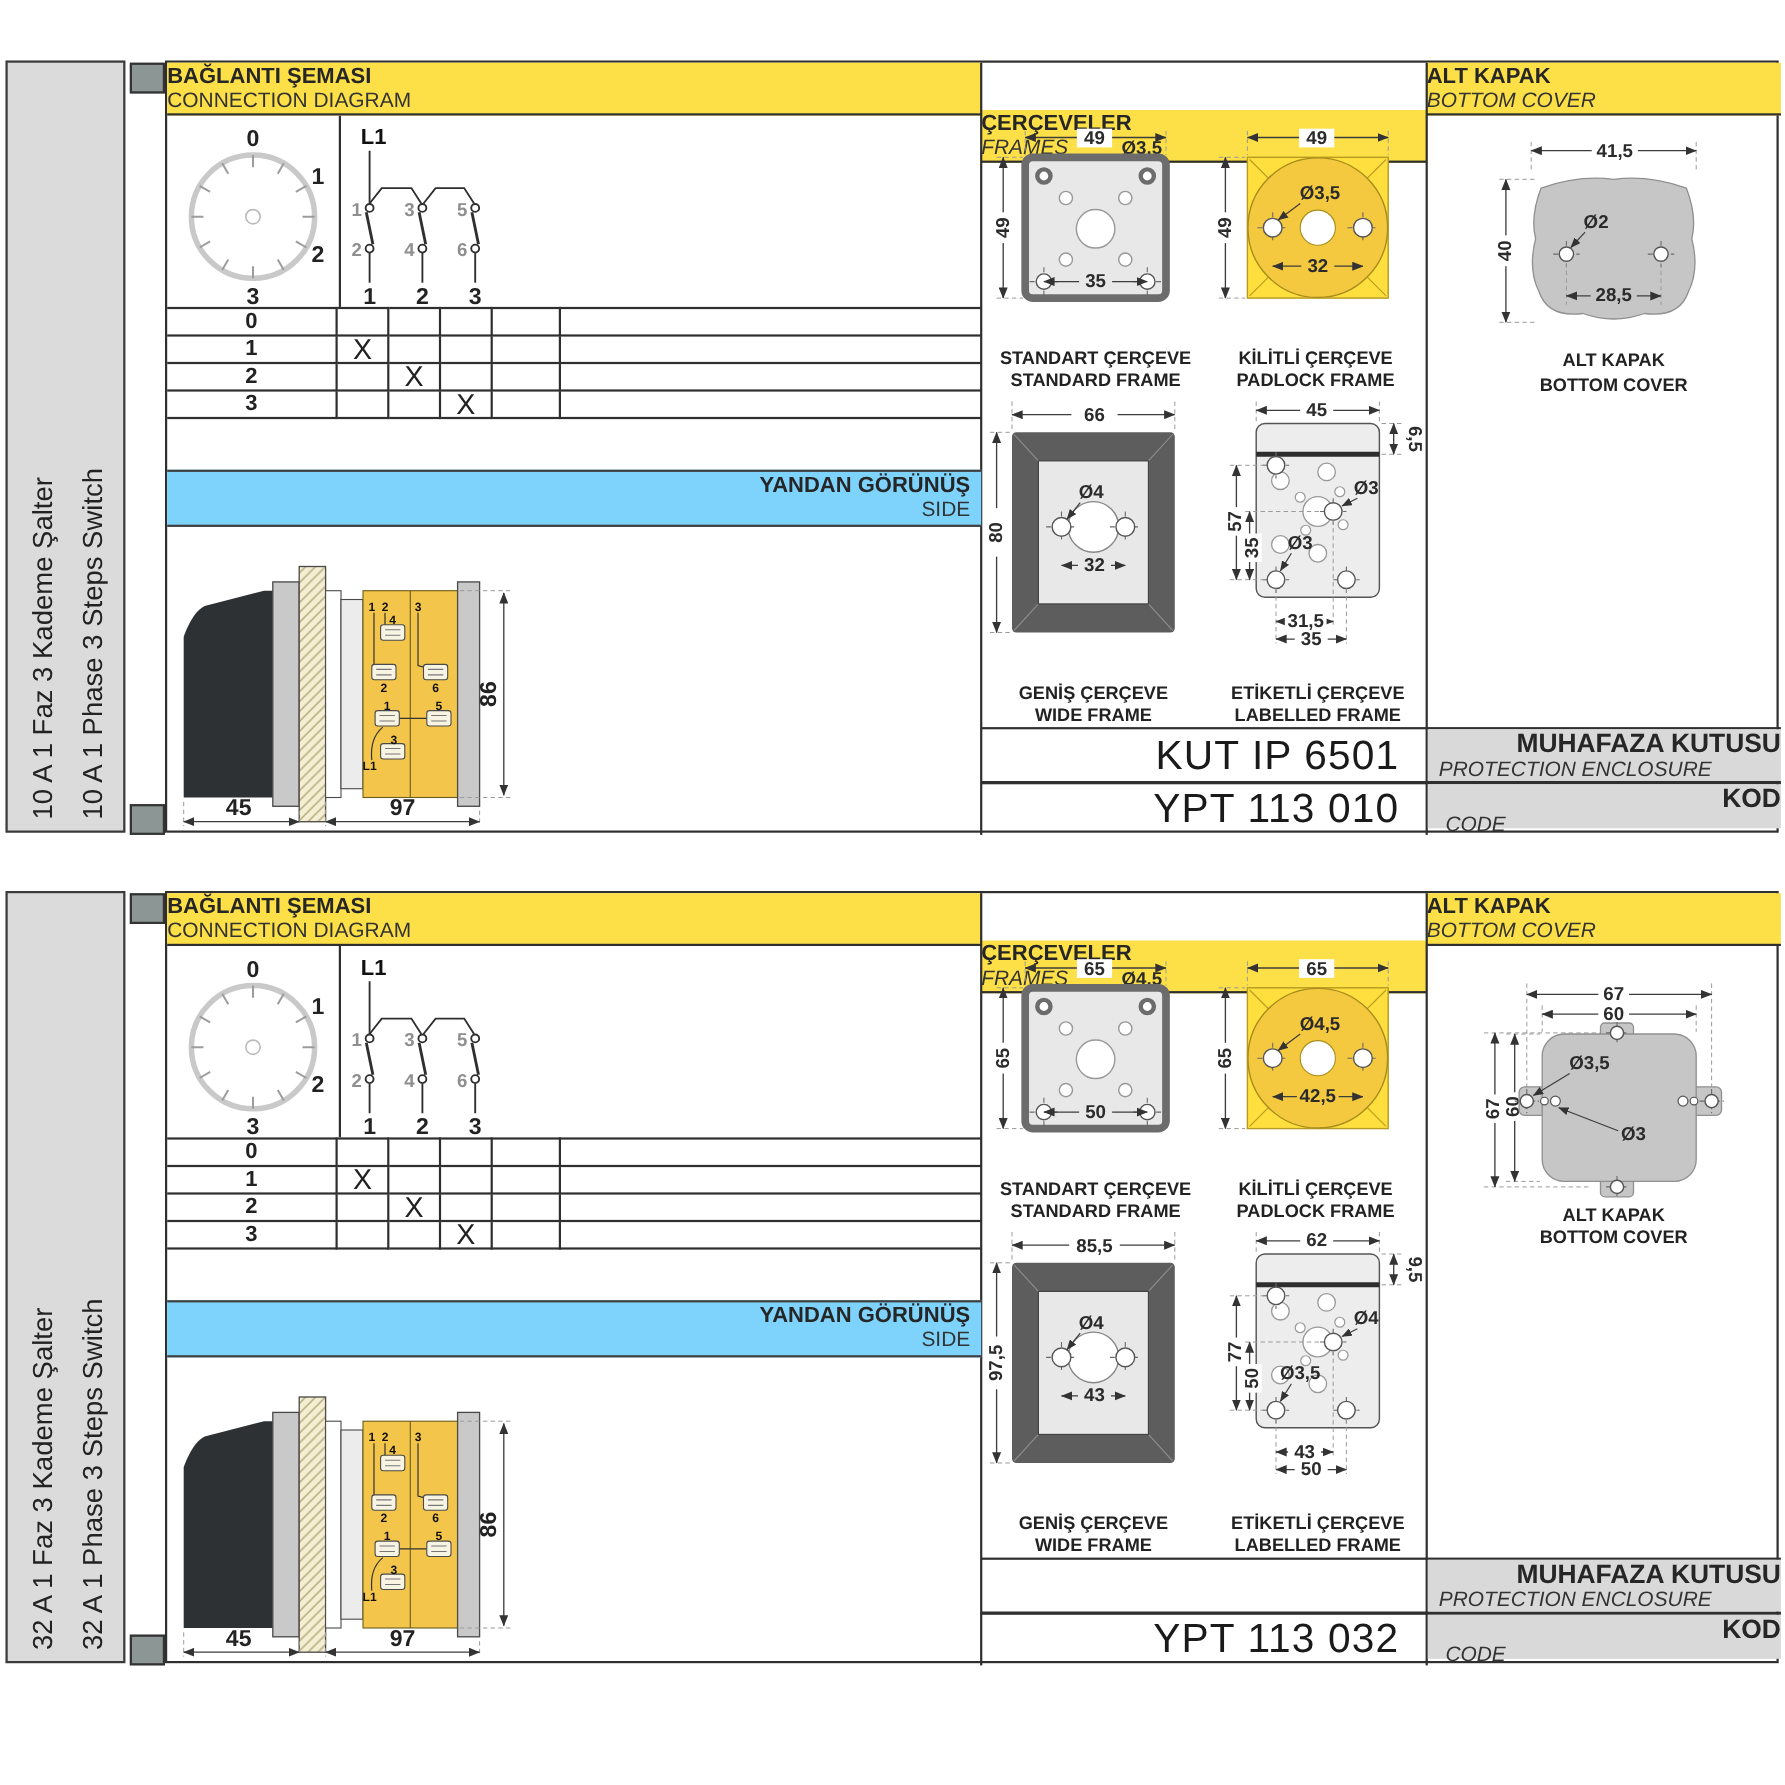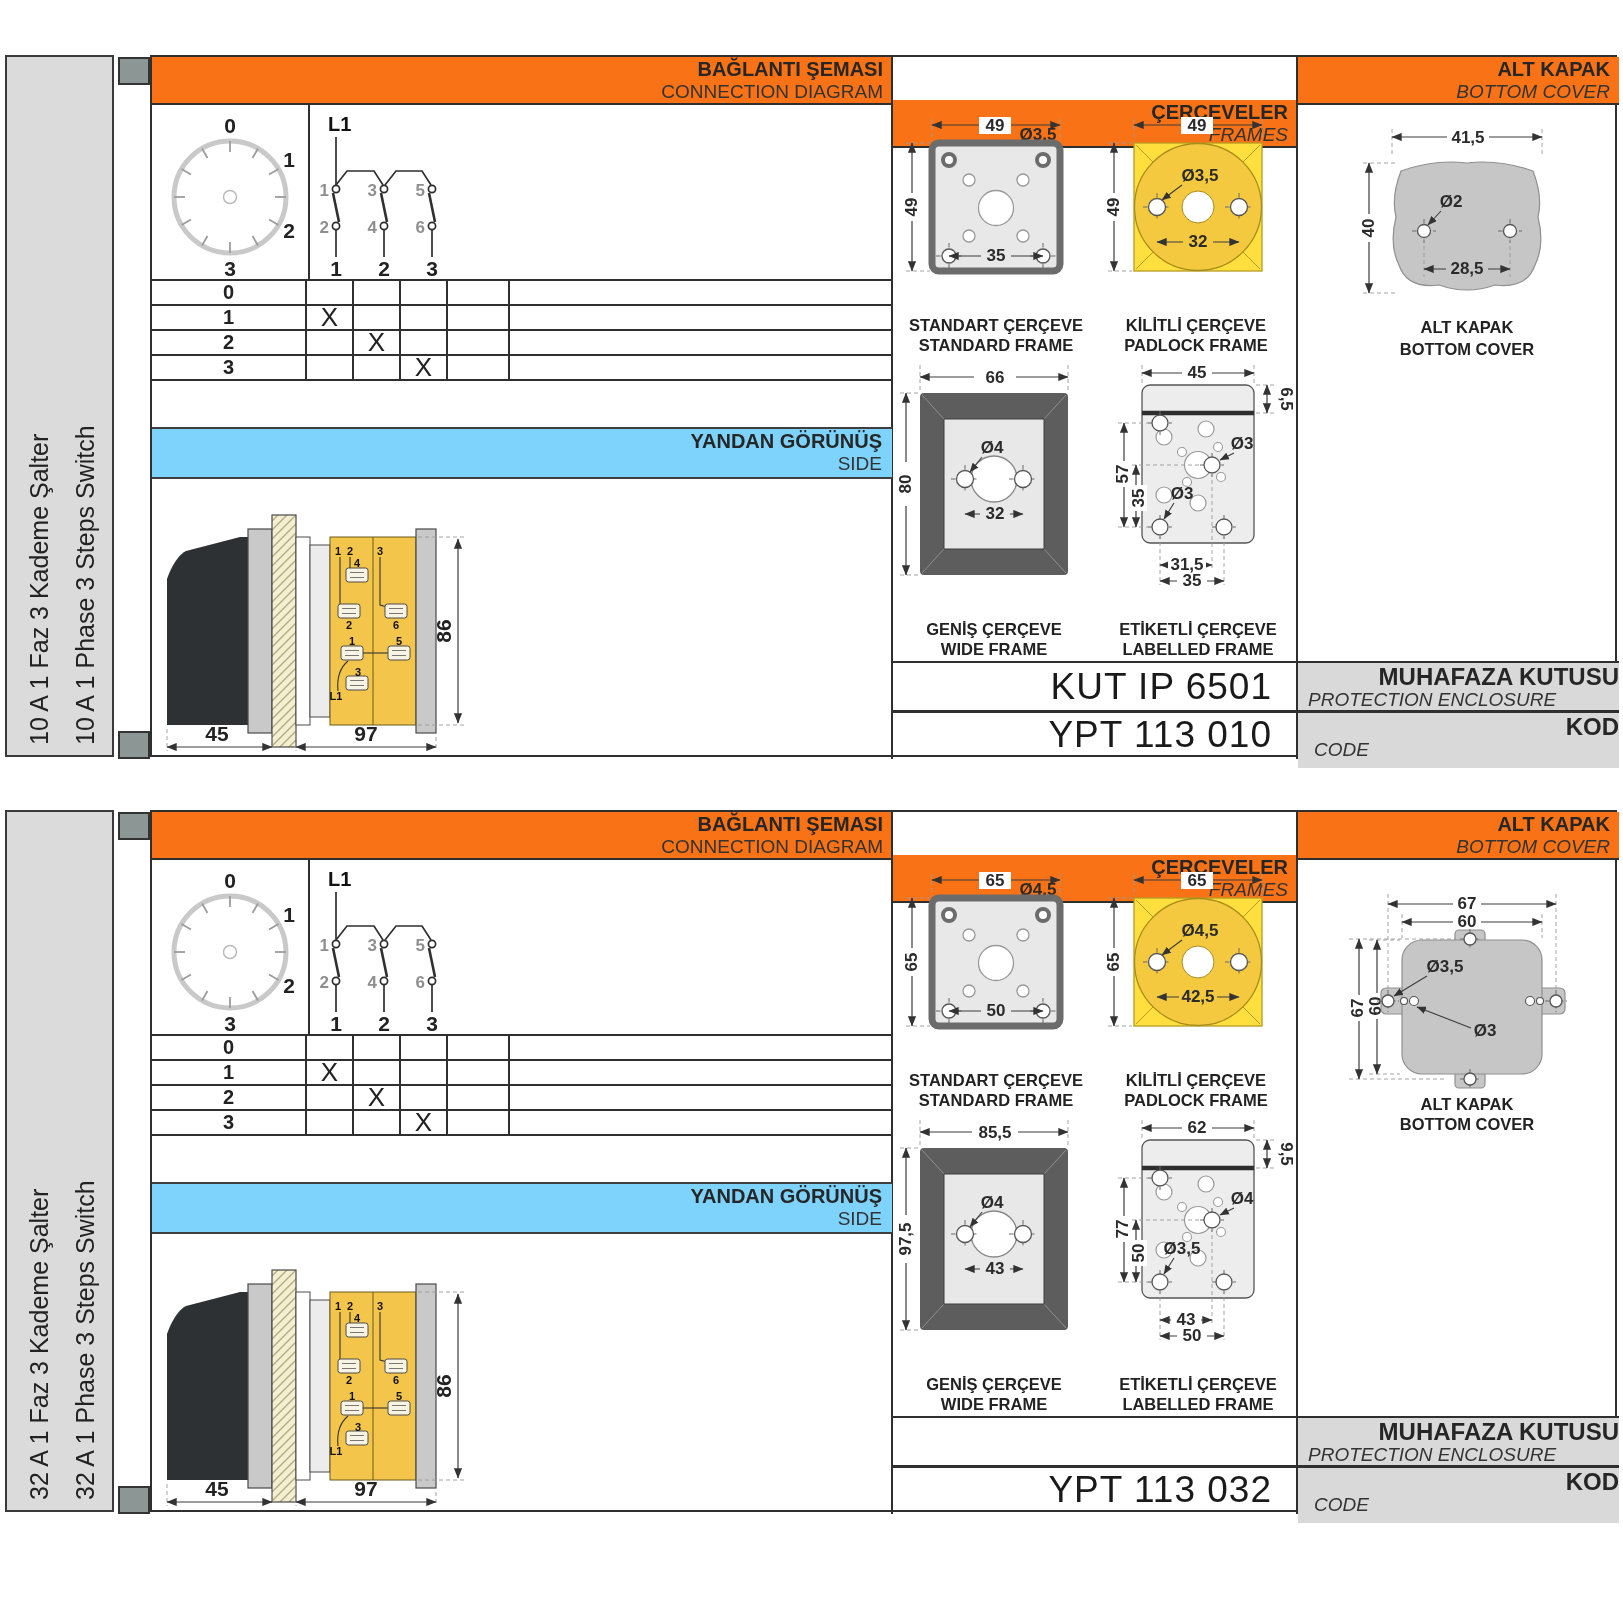--- a/index.html
+++ b/index.html
@@ -5,21 +5,21 @@
   html,body{margin:0;padding:0;background:#fff;}
   body{width:1623px;height:1623px;position:relative;font-family:"Liberation Sans",sans-serif;color:#222;}
   .section{position:absolute;left:0;width:1623px;height:702px;}
   .sidebar{position:absolute;left:5px;top:0;width:105px;height:698px;background:#dbdbdb;border:2px solid #3a3a3a;}
   .vtext{position:absolute;bottom:10px;transform-origin:left bottom;transform:rotate(-90deg);font-size:25px;color:#222;white-space:nowrap;height:32px;line-height:32px;}
   .v1{left:48px;}
   .v2{left:94px;}
   .stripsq{position:absolute;left:118px;width:32px;height:28px;background:#8b9695;border:2px solid #333;box-sizing:border-box;}
   .sqtop{top:2px;} .sqbot{top:676px;}
   .mainbox{position:absolute;left:150px;top:0;width:1467px;height:702px;border:2px solid #2f2f2f;box-sizing:border-box;background:#fff;}
-  .hdr{position:absolute;top:0;height:48px;background:#f97316;border-bottom:2px solid #2f2f2f;box-sizing:border-box;text-align:right;padding-right:9px;}
+  .hdr{position:absolute;top:0;height:48px;background:#fde047;border-bottom:2px solid #2f2f2f;box-sizing:border-box;padding-right:9px;}
   .hdr1{left:0;width:740px;} .hdr2{left:740px;width:405px;margin-top:43px;} .hdr3{left:1145px;width:322px;}
   .htr{font-weight:bold;font-size:20px;line-height:24px;color:#262626;}
   .hen{font-size:19px;line-height:21px;color:#333;}
   .it{font-style:italic;}
   .vline{position:absolute;top:0;width:2px;height:702px;background:#2f2f2f;}
   .vl1{left:739px;} .vl2{left:1144px;}
   .diagsvg{position:absolute;left:0;top:48px;}
   .ttable{position:absolute;left:0;top:222px;width:740px;border-collapse:collapse;}
   .ttable td{border:2px solid #2f2f2f;height:23px;padding:0;text-align:center;vertical-align:middle;}
   .ttable td.lab{width:153px;font-weight:bold;font-size:20px;border-left:none;}
@@ -33,21 +33,21 @@
   .fwide{position:absolute;left:740px;top:300px;}
   .flab{position:absolute;left:942px;top:300px;}
   .coversvg{position:absolute;left:1145px;top:48px;}
   .hline{position:absolute;background:#2f2f2f;}
   .kutline{left:740px;top:604px;width:727px;height:2px;}
   .yptline{left:740px;top:653px;width:727px;height:3px;}
   .coderow{position:absolute;left:740px;width:404px;text-align:right;padding-right:24px;box-sizing:border-box;font-size:37px;color:#1a1a1a;letter-spacing:1px;}
   .kutrow{top:606px;height:47px;line-height:47px;}
   .yptrow{top:656px;height:44px;line-height:44px;}
   .gcell{position:absolute;left:1146px;width:321px;background:#d9d9d9;box-sizing:border-box;padding:2px 0 0 10px;}
-  .g1{top:606px;height:47px;} .g2{top:656px;height:55px;padding-left:16px;}
+  .g1{top:606px;height:47px;} .g2{top:656px;height:40px;padding-left:16px;}
   .gcell .htr{text-align:right;font-size:24px;}
   .gcell .hen{text-align:left;font-size:19px;}
   
   text{font-family:"Liberation Sans",sans-serif;}
   .t{font-weight:bold;font-size:17px;fill:#2b2b2b;text-anchor:middle;}
   .big{font-weight:bold;font-size:21px;fill:#222;text-anchor:middle;}
   .cap{font-weight:bold;font-size:16.5px;fill:#222;text-anchor:middle;}
   .grayt{font-weight:bold;font-size:17px;fill:#8f8f8f;text-anchor:end;}
   .smt{font-weight:bold;font-size:11px;fill:#111;text-anchor:middle;}
   .dim{stroke:#3c3c3c;stroke-width:1.2;fill:none;}

